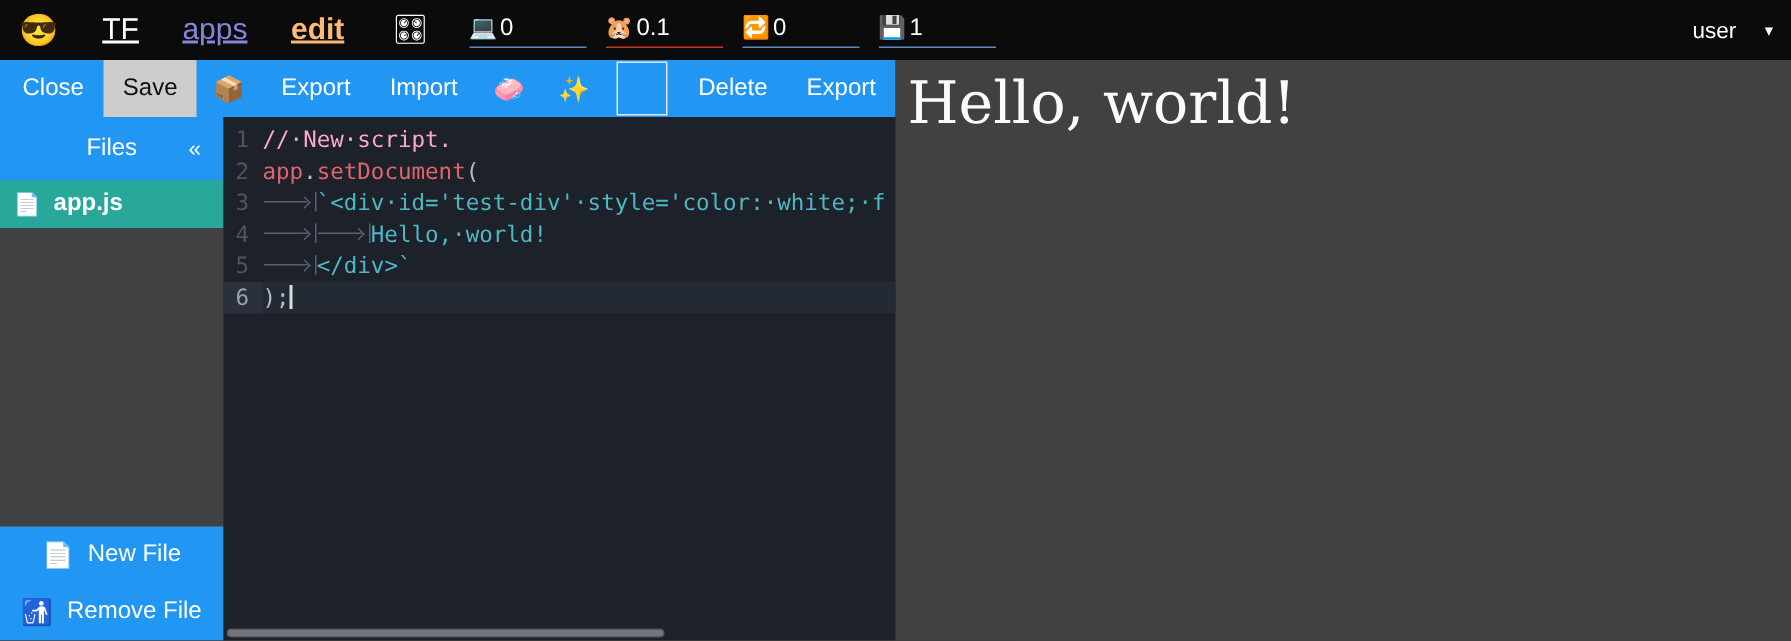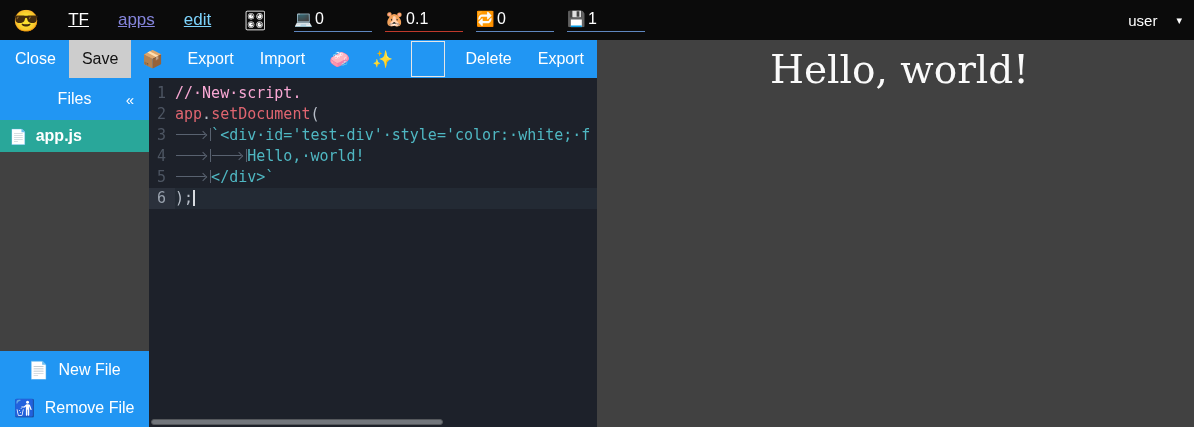--- a/index.html
+++ b/index.html
@@ -8,21 +8,21 @@
     width: 1194px; height: 427px; overflow: hidden;
     background: var(--panel-bg, #414141);
     font-family: "Liberation Sans", sans-serif;
   }
   
   .topbar {
     height: 40px; background: var(--topbar-bg, #0b0b0b);
     display: flex; align-items: center; color: #fff;
   }
   .logo { font-size: 21px; margin-left: 13px; line-height: 1; }
-  .toplinks { display: flex; margin-left: 29px; gap: 29px; font-size: 17px; }
+  .toplinks { display: flex; margin-left: 29px; gap: 29px; font-size: 20px; }
   .toplink { text-decoration: underline; cursor: pointer; }
   .knobs { margin-left: 32px; font-size: 19px; line-height: 1; cursor: pointer; }
   .counters { display: flex; margin-left: 27px; gap: 13px; }
   .counter {
     display: flex; align-items: center; width: 78px; height: 24px;
     border-bottom: 1px solid #5f87c0; padding-bottom: 2px;
   }
   .cicon { font-size: 15px; line-height: 1; margin-right: 2px; }
   .cval {
     width: 54px; background: transparent; border: none; outline: none;
@@ -83,31 +83,31 @@
     content: ""; position: absolute; right: 4px; top: 3.5px; width: 5px; height: 5px;
     border-top: 1px solid #596270; border-right: 1px solid #596270; transform: rotate(45deg);
   }
   .cursor { display: inline-block; width: 2px; height: 16px; background: #d8dbe0; vertical-align: -3px; }
   .hscroll {
     position: absolute; left: 2px; bottom: 2px; width: 292px; height: 6px;
     background: #72767c; border: 1px solid #55585c; border-radius: 3px; cursor: pointer;
   }
   
   .preview { flex: 1; background: var(--panel-bg, #414141); color: #fafafa; overflow: hidden; }
-  .preview-text { font-family: "DejaVu Serif", serif; font-size: 39px; padding: 7px 0 0 8px; text-align: center; }
+  .preview-text { font-family: "DejaVu Serif", serif; font-size: 39px; padding: 7px 0 0 8px; }
 </style>
 </head>
 <body>
 
 <div class="topbar">
   <span class="logo">😎</span>
   <nav class="toplinks">
       <a class="toplink" style="color: rgb(255, 255, 255);">TF</a>
       <a class="toplink" style="color: rgb(133, 133, 220);">apps</a>
-      <a class="toplink" style="color: #7dd3fc;">edit</a>
+      <a class="toplink" style="color: #fdba74; font-weight: bold;">edit</a>
     </nav>
   <span class="knobs">🎛</span>
   <div class="counters">
       <span class="counter" style="border-bottom-color: rgb(95, 135, 192);">
         <span class="cicon">💻</span>
         <input class="cval" value="0" style="">
       </span>
       <span class="counter" style="border-bottom-color: rgb(192, 57, 43);">
         <span class="cicon">🐹</span>
         <input class="cval" value="0.1" style="">

